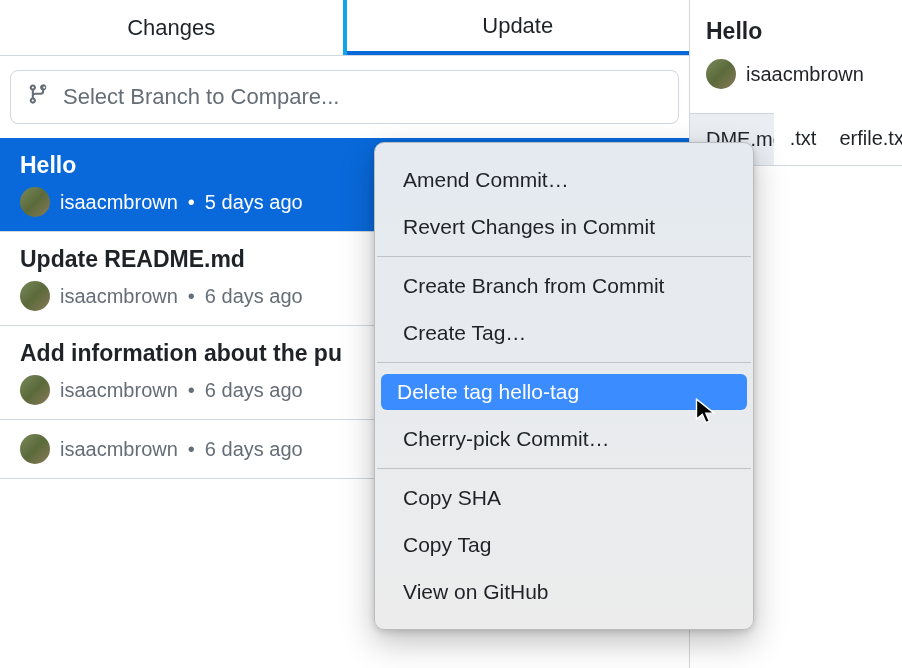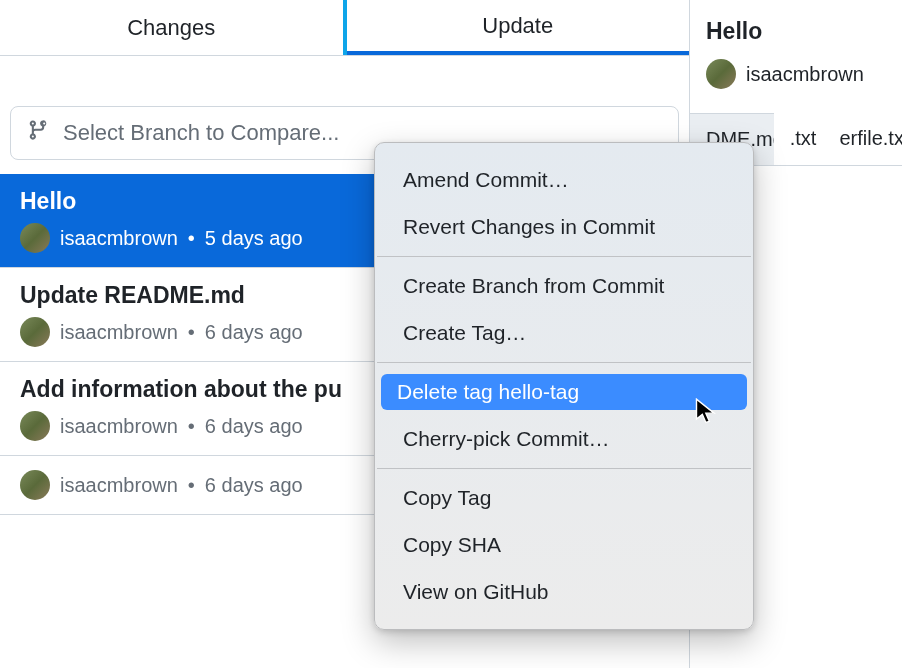--- a/index.html
+++ b/index.html
@@ -58,21 +58,20 @@
     .branch-compare-box {
       border: 1px solid #d0d7de;
       border-radius: 8px;
       display: flex;
       align-items: center;
       padding: 12px 16px;
       gap: 14px;
       color: #656d76;
       font-size: 22px;
       cursor: pointer;
-      margin-top: 36px;
     }
     .branch-icon svg {
       width: 22px;
       height: 22px;
       fill: #656d76;
     }
     .commit-list {
       display: flex;
       flex-direction: column;
     }
@@ -276,22 +275,22 @@
 <div class="context-menu">
   <div class="menu-item">Amend Commit…</div>
   <div class="menu-item">Revert Changes in Commit</div>
   <div class="menu-divider"></div>
   <div class="menu-item">Create Branch from Commit</div>
   <div class="menu-item">Create Tag…</div>
   <div class="menu-divider"></div>
   <div class="menu-item highlighted">Delete tag hello-tag</div>
   <div class="menu-item">Cherry-pick Commit…</div>
   <div class="menu-divider"></div>
+  <div class="menu-item">Copy SHA</div>
   <div class="menu-item">Copy Tag</div>
-  <div class="menu-item">Copy SHA</div>
   <div class="menu-item">View on GitHub</div>
 </div>
 
 <div class="cursor">
   <svg viewBox="0 0 20 24">
     <path d="M1 1 L1 18 L6 14 L9 21 L12 20 L9 13 L16 13 Z" fill="#000" stroke="#fff" stroke-width="1.2"></path>
   </svg>
 </div>
 
 </body></html>

